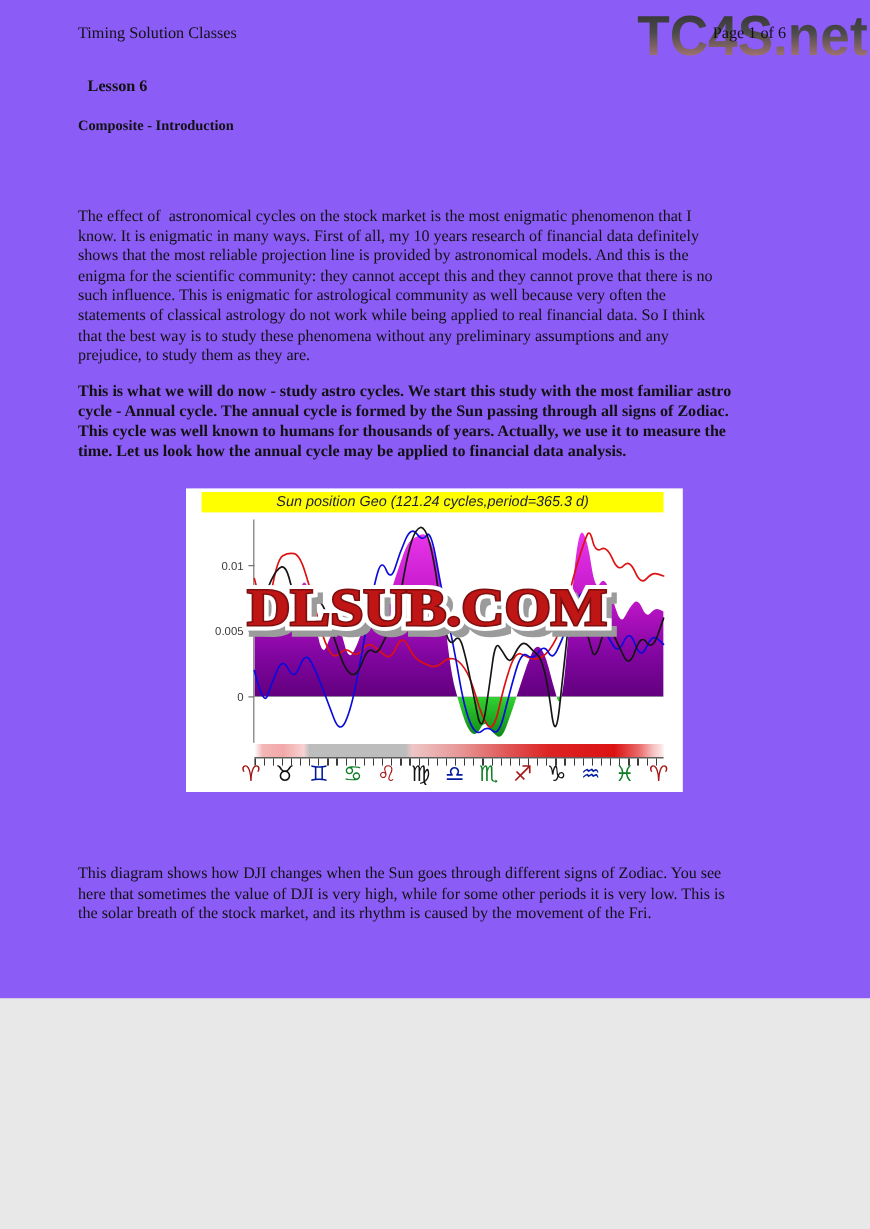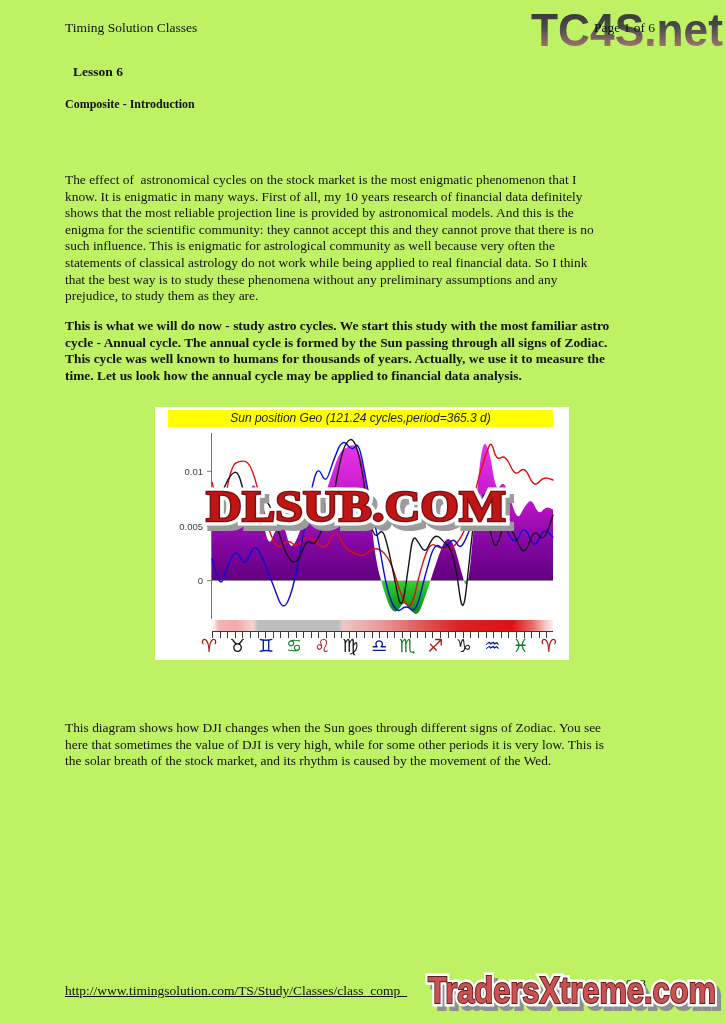--- a/index.html
+++ b/index.html
@@ -1,16 +1,16 @@
 <!DOCTYPE html>
 <html><head>
 <meta charset="utf-8">
 <style>
   html,body{margin:0;padding:0;background:#e8e8e8;}
-  .page{position:relative;width:725px;height:1024px;background:#bef264;overflow:hidden;
+  .page{position:relative;width:725px;height:832px;background:#8b5cf6;overflow:hidden;
         font-family:"Liberation Serif",serif;color:#111;}
   .hdr-title{position:absolute;left:65px;top:20px;font-size:13.5px;}
   .page-num{position:absolute;left:594px;top:20px;font-size:13.5px;z-index:3;}
   .wm-top{position:absolute;right:0px;top:2px;z-index:2;}
   .lesson{position:absolute;left:73px;top:64px;font-size:13.5px;font-weight:bold;}
   .section{position:absolute;left:65px;top:97px;font-size:12px;font-weight:bold;}
   .para{position:absolute;left:65px;font-size:13.4px;line-height:16.6px;white-space:pre;margin-top:40px;}
   #p1{top:132px;} #p2{top:278px;font-weight:bold;} #p3{top:360px;} #p4{top:680px;} #p5{top:747px;}
   
   .chart{position:absolute;left:155px;top:407px;width:414px;height:253px;background:#fff;}
@@ -127,21 +127,21 @@
       <g transform="translate(3,3.5)">
         <text x="157" y="42" text-anchor="middle" font-size="44" font-weight="bold" textLength="300" lengthAdjust="spacingAndGlyphs" fill="#9b9b9b" stroke="#9b9b9b" stroke-width="8" paint-order="stroke">DLSUB.COM</text>
       </g>
       <text x="155" y="40" text-anchor="middle" font-size="44" font-weight="bold" textLength="300" lengthAdjust="spacingAndGlyphs" fill="#ffffff" stroke="#ffffff" stroke-width="9" paint-order="stroke">DLSUB.COM</text>
       <text x="155" y="40" text-anchor="middle" font-size="44" font-weight="bold" textLength="300" lengthAdjust="spacingAndGlyphs" fill="#bf1515" stroke="#7c0f0f" stroke-width="2.5" paint-order="stroke">DLSUB.COM</text>
     </svg>
   </div>
 
   <div class="para" id="p4">This diagram shows how DJI changes when the Sun goes through different signs of Zodiac. You see
 here that sometimes the value of DJI is very high, while for some other periods it is very low. This is
-the solar breath of the stock market, and its rhythm is caused by the movement of the Wed.</div>
+the solar breath of the stock market, and its rhythm is caused by the movement of the Fri.</div>
 
   <span class="footer-url">http://www.timingsolution.com/TS/Study/Classes/class_comp_</span>
   <span class="footer-date">2/1/2008</span>
 
   <svg class="wm-bottom" width="300" height="52" viewBox="0 0 300 52">
     <g transform="translate(2.5,3)">
       <text x="149" y="37" text-anchor="middle" font-size="37" font-weight="bold" textLength="288" lengthAdjust="spacingAndGlyphs" fill="#8f8f8f" stroke="#8f8f8f" stroke-width="6" paint-order="stroke">TradersXtreme.com</text>
     </g>
     <text x="147" y="35" text-anchor="middle" font-size="37" font-weight="bold" textLength="288" lengthAdjust="spacingAndGlyphs" fill="#ffffff" stroke="#ffffff" stroke-width="7" paint-order="stroke">TradersXtreme.com</text>
     <text x="147" y="35" text-anchor="middle" font-size="37" font-weight="bold" textLength="288" lengthAdjust="spacingAndGlyphs" fill="#cd5151" stroke="#5d1d1d" stroke-width="2" paint-order="stroke">TradersXtreme.com</text>

